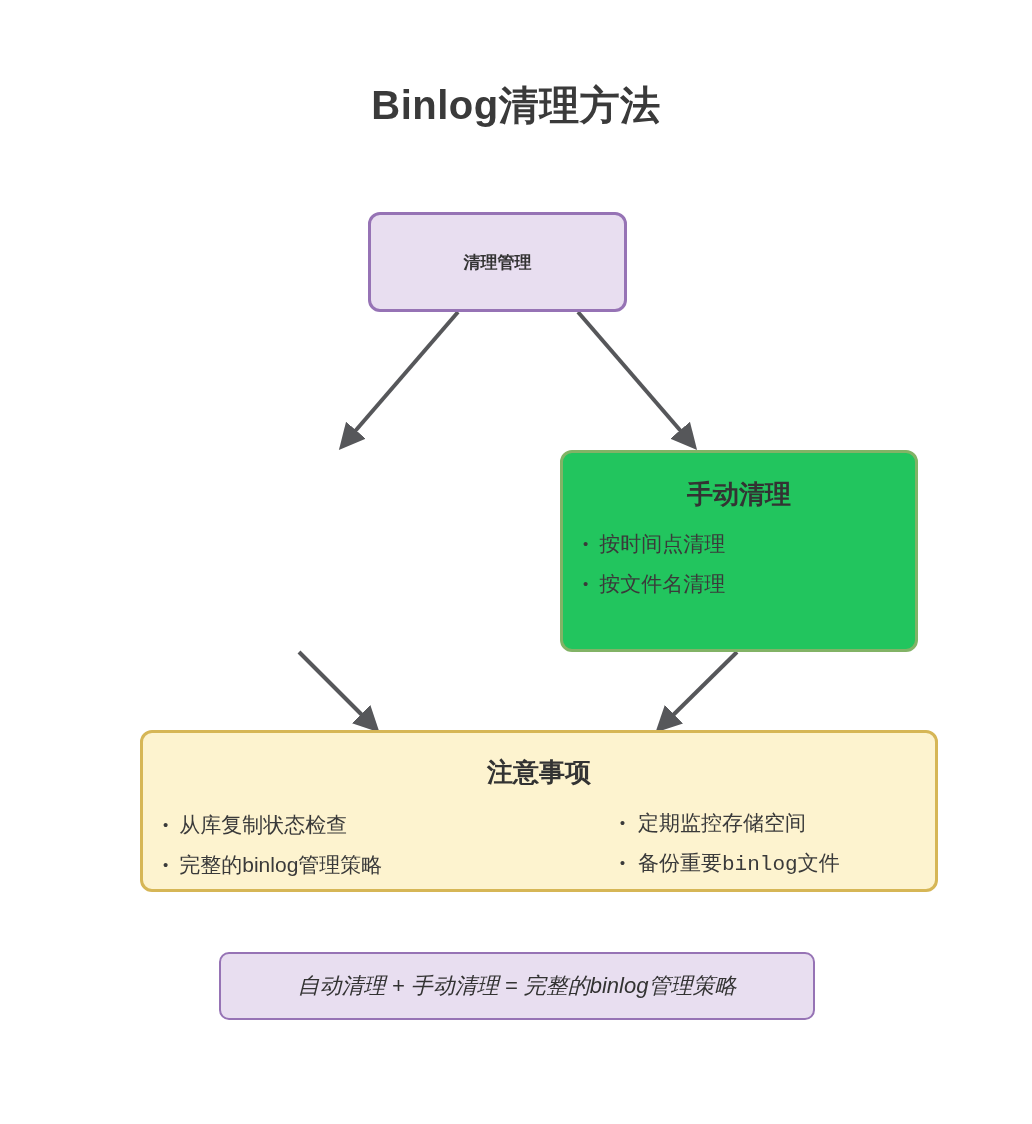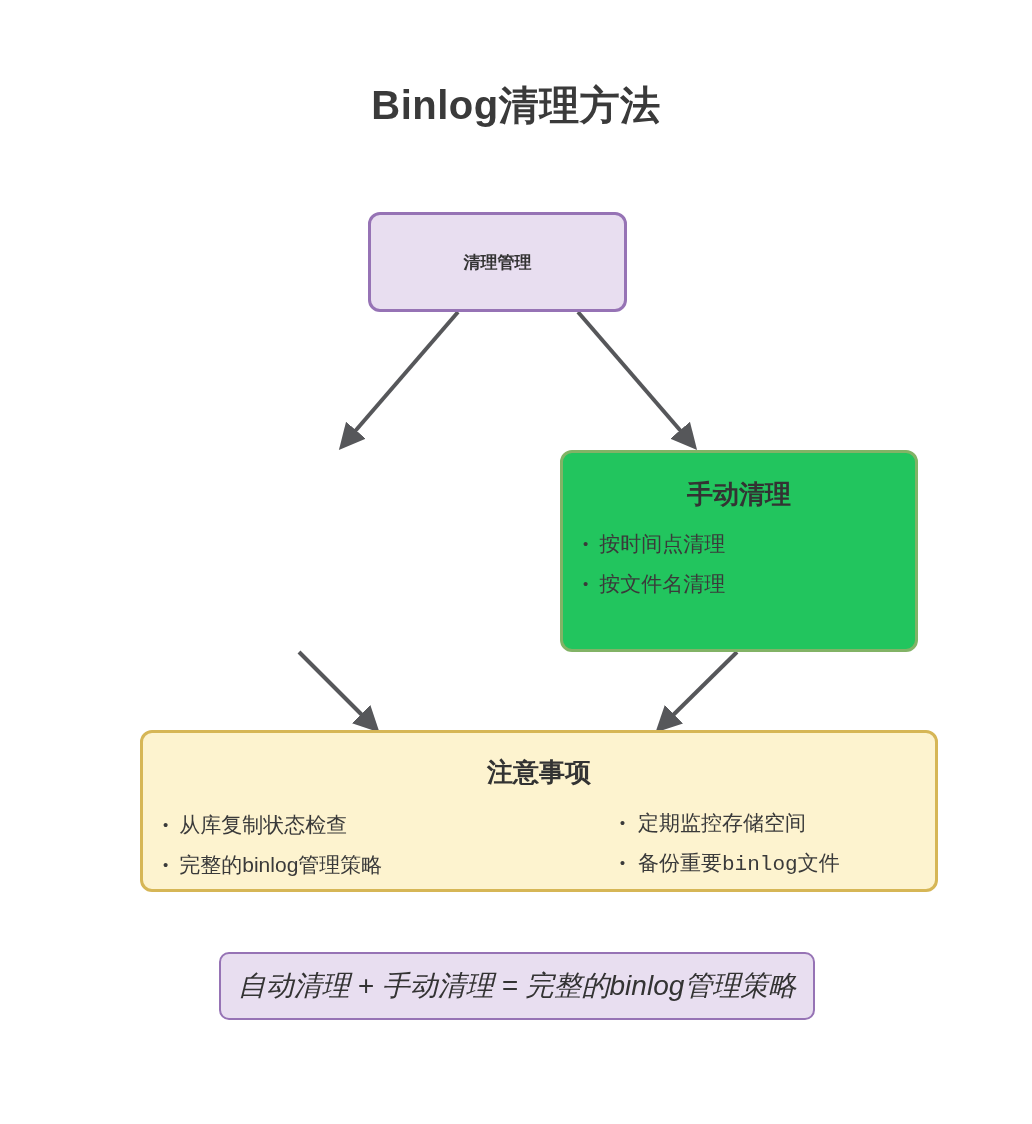--- a/index.html
+++ b/index.html
@@ -113,21 +113,21 @@
   }
   .node-summary {
     position: absolute;
     left: 219px; top: 952px;
     width: 596px; height: 68px;
     box-sizing: border-box;
     background: #e8def0;
     border: 2px solid #9673b5;
     border-radius: 10px;
     display: flex; align-items: center; justify-content: center;
-    font-size: 28px;
+    font-size: 22px;
     font-style: italic;
     color: #333333;
   }
 </style>
 </head>
 <body>
 
 <div class="canvas">
 
   <div class="diagram-title">Binlog清理方法</div>

